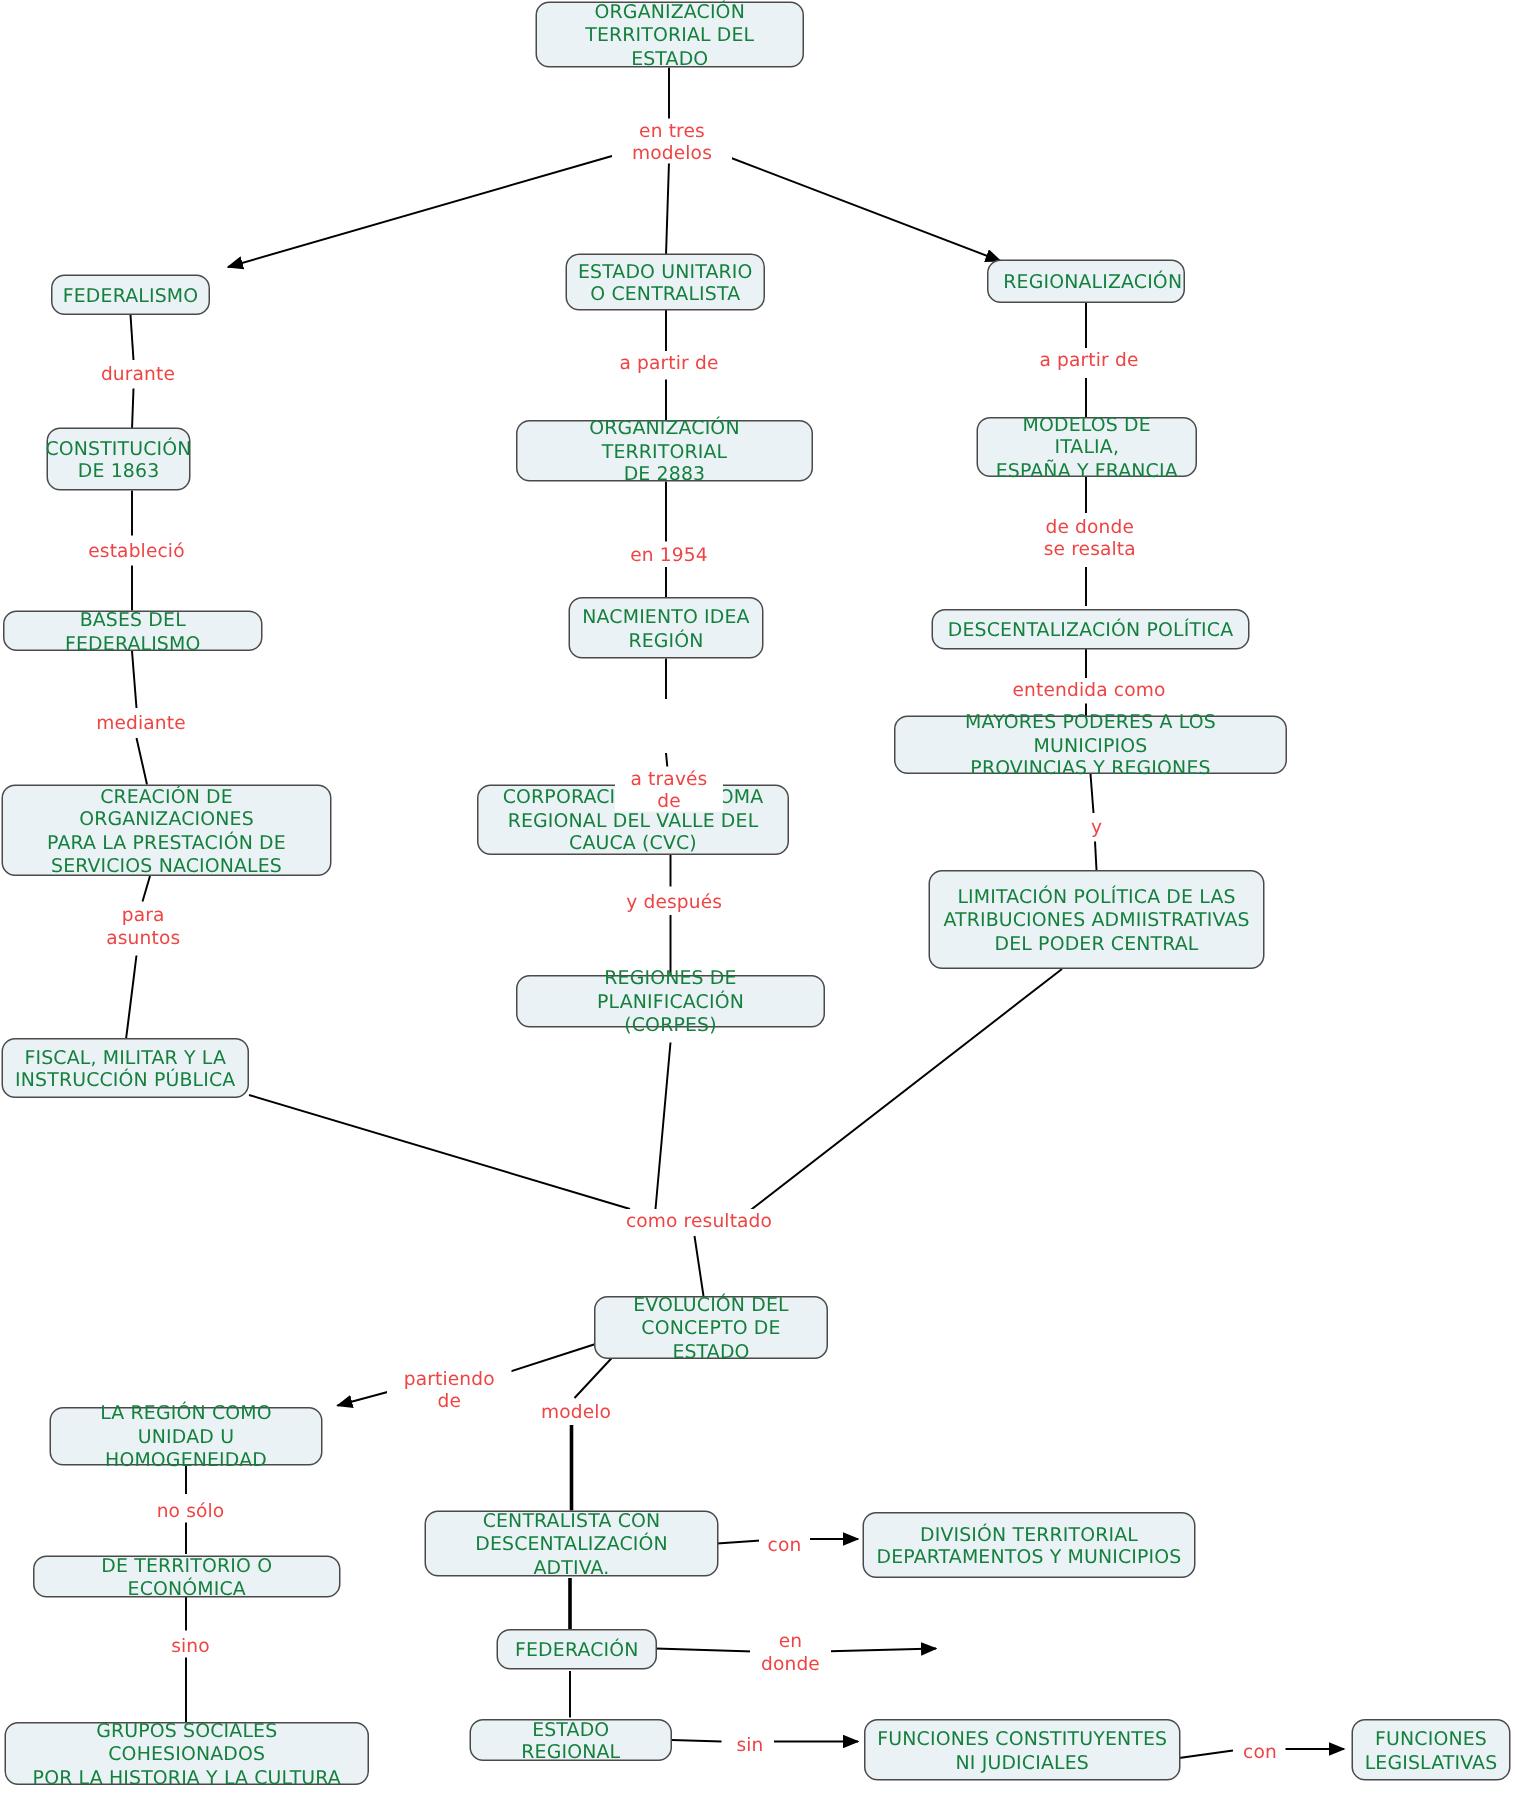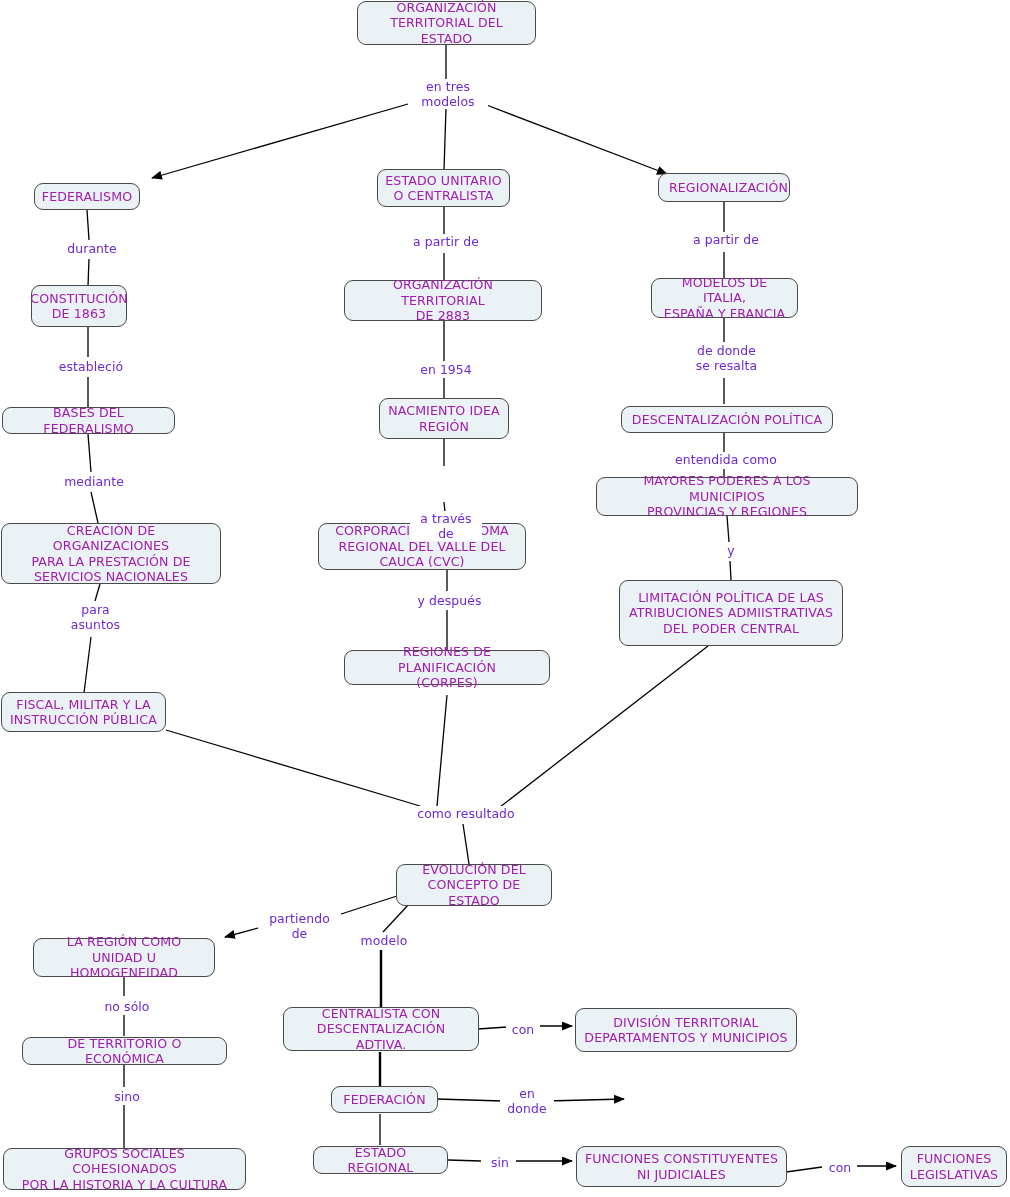--- a/index.html
+++ b/index.html
@@ -22,34 +22,34 @@
     width: 1010px;
     height: 1197px;
     pointer-events: none;
   }
   .node {
     position: absolute;
     box-sizing: border-box;
     background: #eaf2f5;
     border: 1px solid #4a4a4a;
     border-radius: 9px;
-    color: #a21caf;
+    color: #15803d;
     font-size: 12.6px;
     line-height: 15.5px;
     text-align: center;
     display: flex;
     align-items: center;
     justify-content: center;
     padding: 2px 7px;
     white-space: pre-line;
     letter-spacing: 0.1px;
   }
   .link-label {
     position: absolute;
-    color: #6d28d9;
+    color: #ef4444;
     font-size: 12.4px;
     line-height: 15.2px;
     text-align: center;
     white-space: pre-line;
     background: #ffffff;
     padding: 0 2px;
     letter-spacing: 0.1px;
   }
 </style>
 </head>

